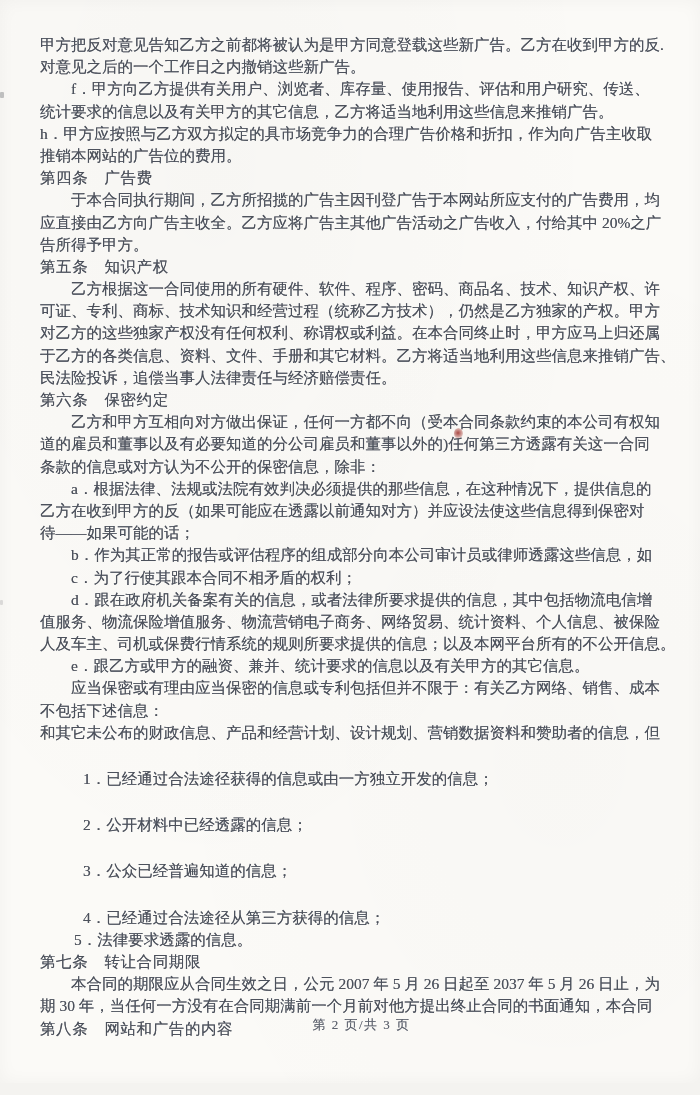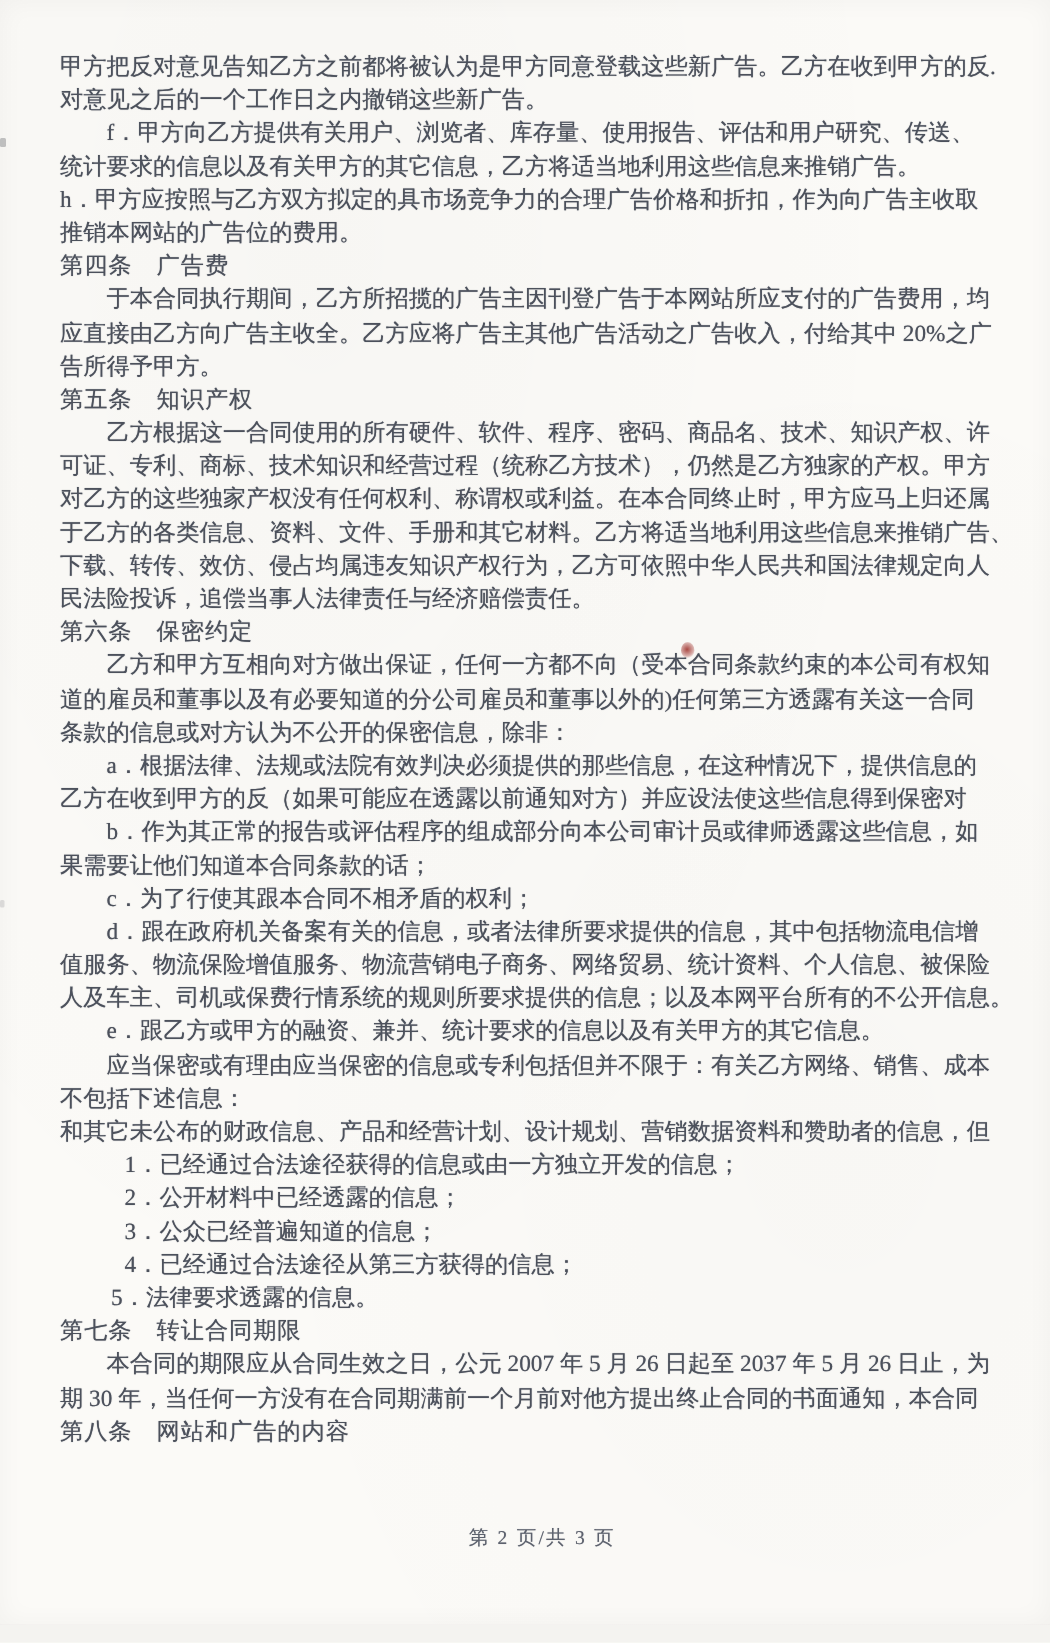--- a/index.html
+++ b/index.html
@@ -32,21 +32,21 @@
     line-height:22.2px;
     color:var(--ink);
     text-shadow:0 0 0.6px rgba(76,81,92,0.75);
   }
   .line{
     height:22.2px;
     white-space:nowrap;
   }
   .flush{padding-left:0;}
   .indent{padding-left:31px;}
-  .num{padding-left:43px;}
+  .num{padding-left:43px;margin-top:24px;}
   .num5{padding-left:34px;}
   .heading{letter-spacing:0.6px;}
   .footer{
     position:absolute;
     left:0;right:0;top:1016px;
     text-align:center;
     font-size:13px;
     letter-spacing:1.5px;
     color:var(--footer-ink);
     text-shadow:0 0 0.5px rgba(93,98,110,0.6);
@@ -80,30 +80,29 @@
       <div class="line flush">推销本网站的广告位的费用。</div>
       <div class="line heading">第四条　广告费</div>
       <div class="line indent">于本合同执行期间，乙方所招揽的广告主因刊登广告于本网站所应支付的广告费用，均</div>
       <div class="line flush">应直接由乙方向广告主收全。乙方应将广告主其他广告活动之广告收入，付给其中 20%之广</div>
       <div class="line flush">告所得予甲方。</div>
       <div class="line heading">第五条　知识产权</div>
       <div class="line indent">乙方根据这一合同使用的所有硬件、软件、程序、密码、商品名、技术、知识产权、许</div>
       <div class="line flush">可证、专利、商标、技术知识和经营过程（统称乙方技术），仍然是乙方独家的产权。甲方</div>
       <div class="line flush">对乙方的这些独家产权没有任何权利、称谓权或利益。在本合同终止时，甲方应马上归还属</div>
       <div class="line flush">于乙方的各类信息、资料、文件、手册和其它材料。乙方将适当地利用这些信息来推销广告、</div>
-      <div class="line flush">下载、转传、效仿、侵占均属违友知识产权行为，乙方可依照中华人民共和国法律规定向人</div>
       <div class="line flush">民法险投诉，追偿当事人法律责任与经济赔偿责任。</div>
       <div class="line heading">第六条　保密约定</div>
       <div class="line indent">乙方和甲方互相向对方做出保证，任何一方都不向（受本合同条款约束的本公司有权知</div>
       <div class="line flush">道的雇员和董事以及有必要知道的分公司雇员和董事以外的)任何第三方透露有关这一合同</div>
       <div class="line flush">条款的信息或对方认为不公开的保密信息，除非：</div>
       <div class="line indent">a．根据法律、法规或法院有效判决必须提供的那些信息，在这种情况下，提供信息的</div>
       <div class="line flush">乙方在收到甲方的反（如果可能应在透露以前通知对方）并应设法使这些信息得到保密对</div>
+      <div class="line flush">待——如果可能的话；</div>
       <div class="line indent">b．作为其正常的报告或评估程序的组成部分向本公司审计员或律师透露这些信息，如</div>
-      <div class="line flush">果需要让他们知道本合同条款的话；</div>
       <div class="line indent">c．为了行使其跟本合同不相矛盾的权利；</div>
       <div class="line indent">d．跟在政府机关备案有关的信息，或者法律所要求提供的信息，其中包括物流电信增</div>
       <div class="line flush">值服务、物流保险增值服务、物流营销电子商务、网络贸易、统计资料、个人信息、被保险</div>
       <div class="line flush">人及车主、司机或保费行情系统的规则所要求提供的信息；以及本网平台所有的不公开信息。</div>
       <div class="line indent">e．跟乙方或甲方的融资、兼并、统计要求的信息以及有关甲方的其它信息。</div>
       <div class="line indent">应当保密或有理由应当保密的信息或专利包括但并不限于：有关乙方网络、销售、成本</div>
       <div class="line flush">不包括下述信息：</div>
       <div class="line flush">和其它未公布的财政信息、产品和经营计划、设计规划、营销数据资料和赞助者的信息，但</div>
       <div class="line num">1．已经通过合法途径获得的信息或由一方独立开发的信息；</div>
       <div class="line num">2．公开材料中已经透露的信息；</div>

